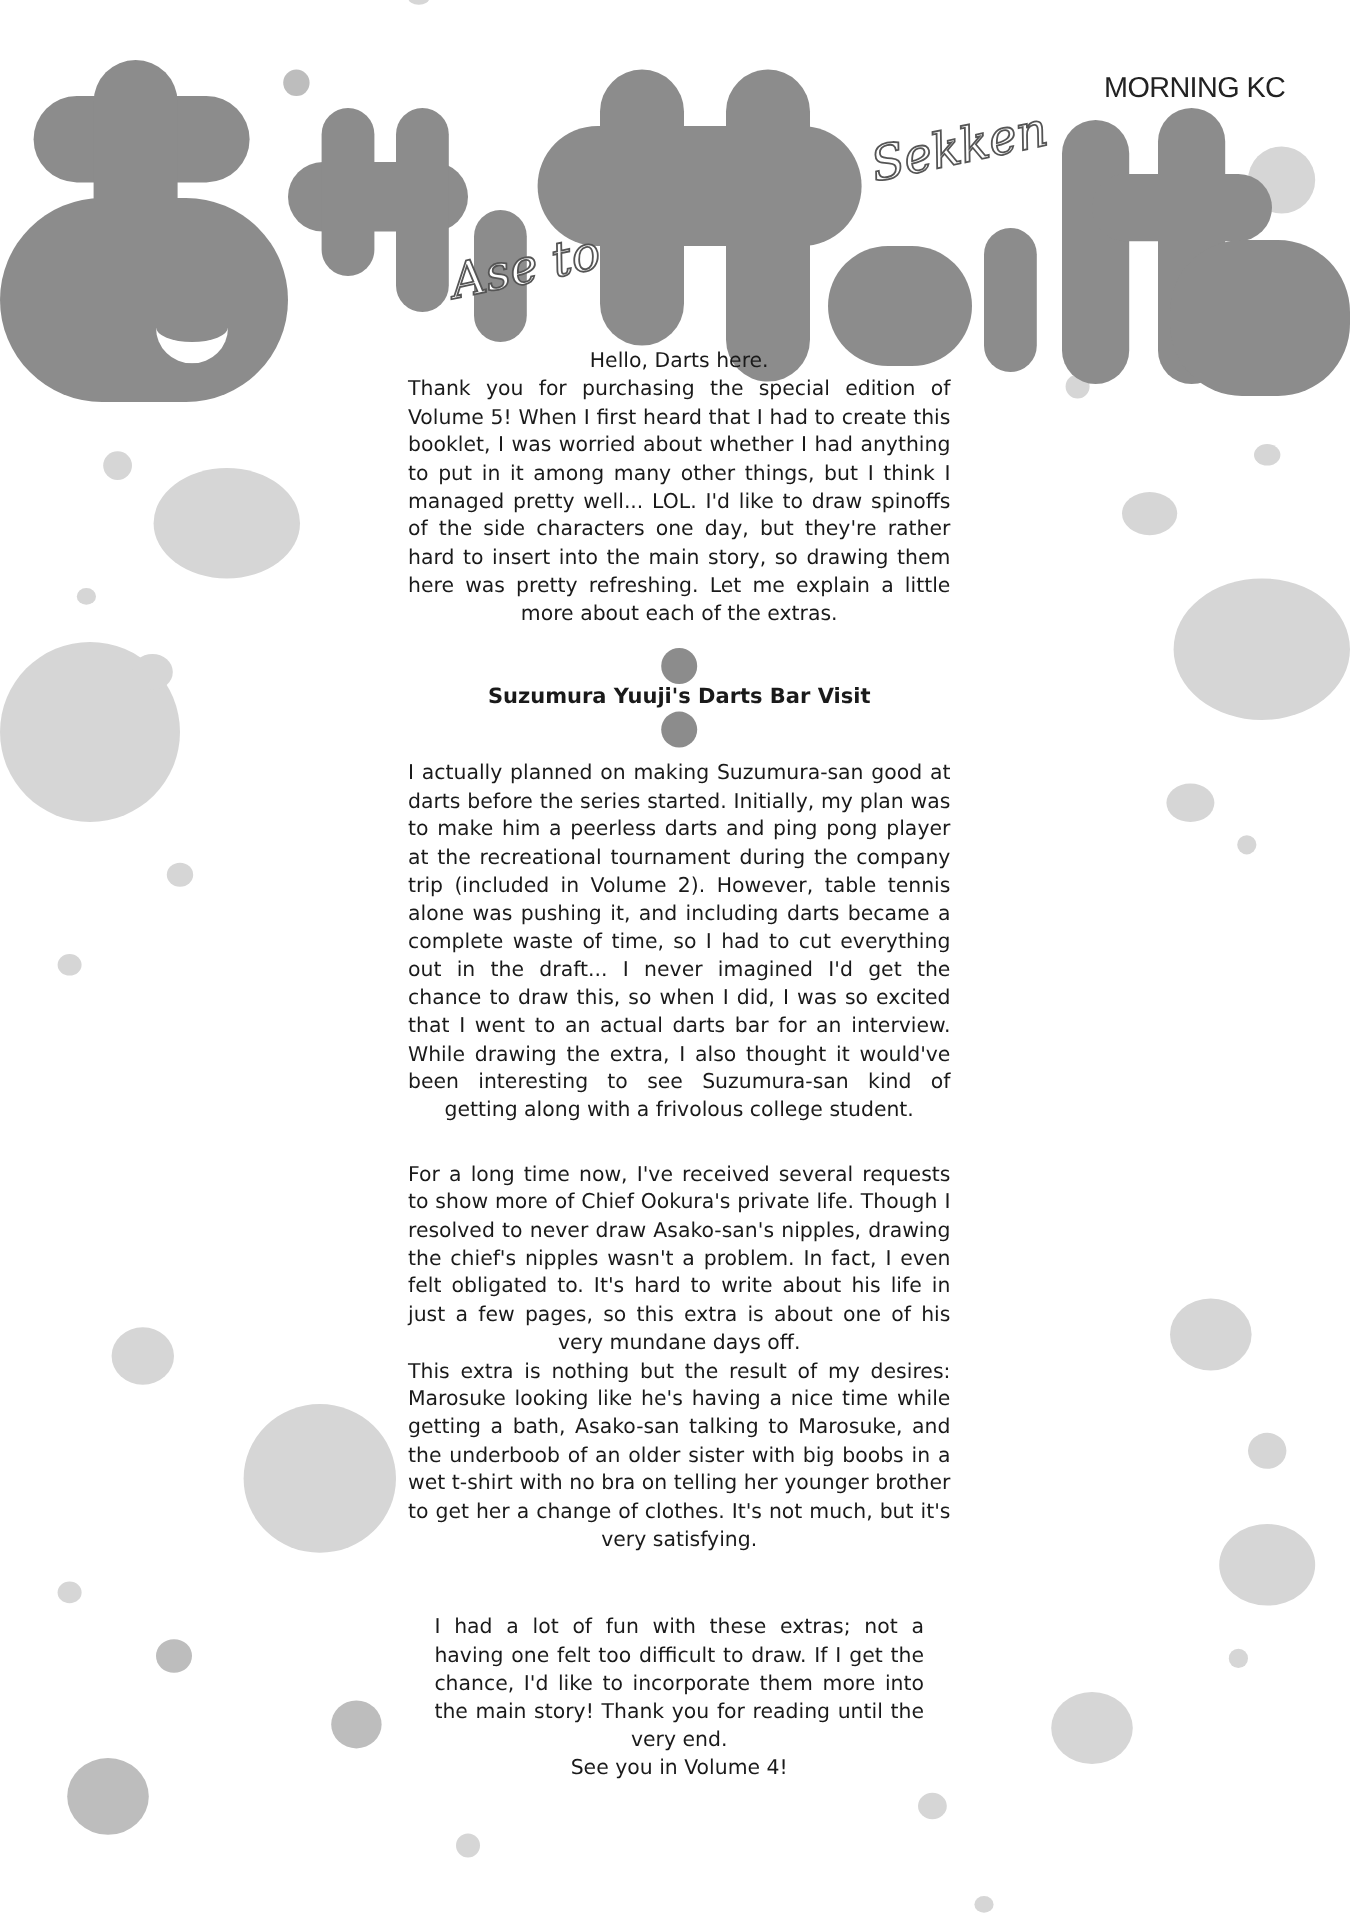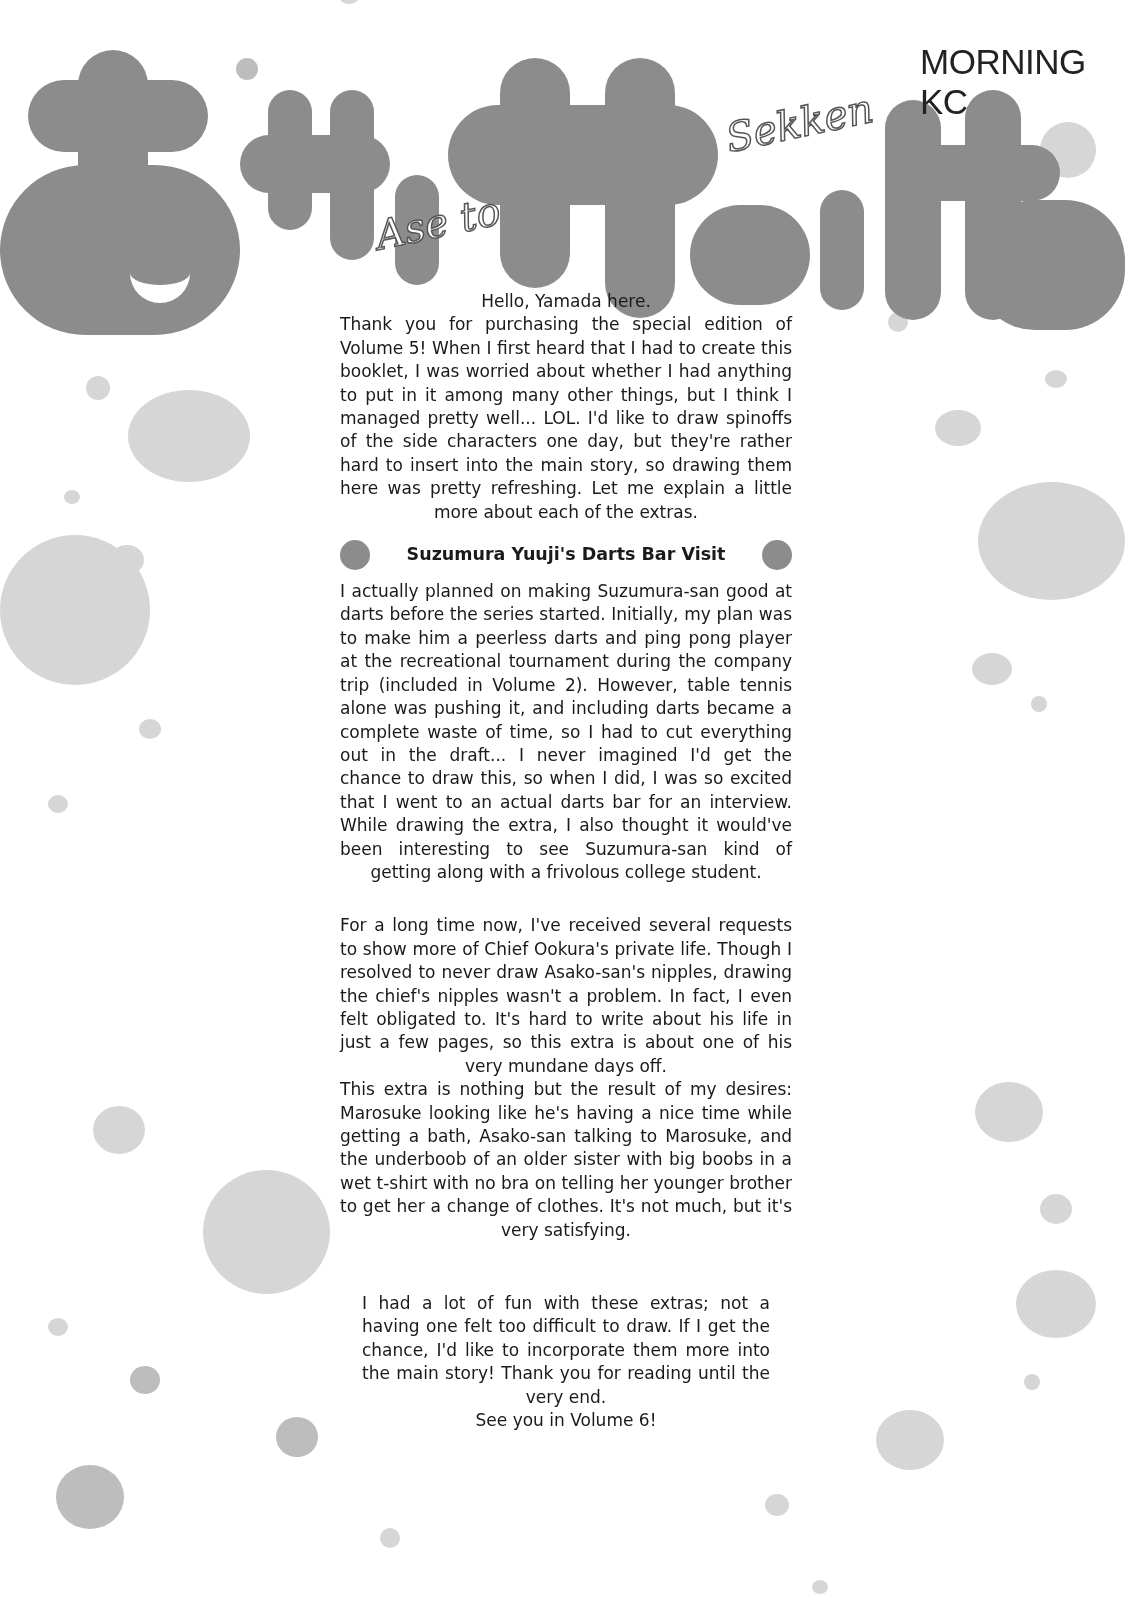--- a/index.html
+++ b/index.html
@@ -7,34 +7,34 @@
       width: 1125px; height: 1600px; background: #ffffff; position: relative; overflow: hidden;
       font-family: "DejaVu Sans", sans-serif; color: #1a1a1a;
     }
     .dot { position: absolute; border-radius: 50%; }
     .dot.light { background: #d6d6d6; }
     .dot.mid { background: #bdbdbd; }
     
     .logo-blob { position: absolute; background: #8c8c8c; border-radius: 40px; }
     .logo { position: absolute; left: 0; top: 50px; width: 1125px; height: 280px; }
     .publisher {
-      position: absolute; left: 920px; top: 42px; font-family: "Liberation Sans", sans-serif;
-      font-size: 35px; font-weight: 300; letter-spacing: -0.5px; color: #222;
+      position: absolute; left: 920px; top: 60px; font-family: "Liberation Sans", sans-serif;
+      font-size: 24px; font-weight: 300; letter-spacing: -0.5px; color: #222; text-align: center;
     }
     .romaji { position: absolute; font-family: "DejaVu Serif", serif; font-style: italic; font-size: 40px;
       color: #ffffff; -webkit-text-stroke: 1.5px #555; }
     .romaji.sekken { left: 725px; top: 100px; transform: rotate(-12deg); }
     .romaji.aseto { left: 375px; top: 200px; transform: rotate(-12deg); }
     .content {
       position: absolute; left: 340px; top: 290px; width: 452px;
       font-size: 17px; line-height: 23.4px;
     }
     .para { text-align: justify; text-align-last: center; margin: 0; }
     .para.center { text-align: center; }
-    .section-head { display: flex; align-items: center; justify-content: space-between; margin: 14px 0 10px 0; }
+    .section-head { display: flex; align-items: center; justify-content: space-between; margin: 14px 0 10px 0; flex-direction: column; }
     .section-head .bullet { width: 30px; height: 30px; border-radius: 50%; background: #8c8c8c; flex: 0 0 auto; }
     .section-head .title { font-weight: bold; font-size: 17.5px; text-align: center; flex: 1; }
     .section-head.tight { justify-content: center; gap: 12px; }
     .section-head.tight .title { flex: 0 0 auto; }
     .gap-lg { height: 30px; }
     .gap-xl { height: 50px; }
     .closing { padding: 0 22px; }
   </style>
 </head>
 <body>
@@ -99,33 +99,33 @@
   <div class="logo-blob" style="left:975px;top:150px;width:150px;height:130px;border-radius:60px;"></div>
   <div style="position:absolute;left:130px;top:205px;width:60px;height:30px;border-bottom:18px solid #fff;border-radius:0 0 40px 40px;"></div>
 </div>
 
 <div class="romaji sekken">Sekken</div>
 <div class="romaji aseto">Ase to</div>
 
 <div class="publisher">MORNING KC</div>
 
 <div class="content">
-  <p class="para center">Hello, Yamada here.</p>
+  <p class="para center">Hello, Darts here.</p>
   <p class="para">Thank you for purchasing the special edition of Volume 5! When I first heard that I had to create this booklet, I was worried about whether I had anything to put in it among many other things, but I think I managed pretty well... LOL. I'd like to draw spinoffs of the side characters one day, but they're rather hard to insert into the main story, so drawing them here was pretty refreshing. Let me explain a little more about each of the extras.</p>
 
   <div class="section-head" style="margin-top:16px;">
     <span class="bullet"></span>
     <span class="title">Suzumura Yuuji's Darts Bar Visit</span>
     <span class="bullet"></span>
   </div>
   <p class="para">I actually planned on making Suzumura-san good at darts before the series started. Initially, my plan was to make him a peerless darts and ping pong player at the recreational tournament during the company trip (included in Volume 2). However, table tennis alone was pushing it, and including darts became a complete waste of time, so I had to cut everything out in the draft... I never imagined I'd get the chance to draw this, so when I did, I was so excited that I went to an actual darts bar for an interview. While drawing the extra, I also thought it would've been interesting to see Suzumura-san kind of getting along with a frivolous college student.</p>
 
   <div class="gap-lg"></div>
   <p class="para">For a long time now, I've received several requests to show more of Chief Ookura's private life. Though I resolved to never draw Asako-san's nipples, drawing the chief's nipples wasn't a problem. In fact, I even felt obligated to. It's hard to write about his life in just a few pages, so this extra is about one of his very mundane days off.</p>
 
   <p class="para">This extra is nothing but the result of my desires: Marosuke looking like he's having a nice time while getting a bath, Asako-san talking to Marosuke, and the underboob of an older sister with big boobs in a wet t-shirt with no bra on telling her younger brother to get her a change of clothes. It's not much, but it's very satisfying.</p>
 
   <div class="gap-xl"></div>
   <div class="closing">
     <p class="para">I had a lot of fun with these extras; not a having one felt too difficult to draw. If I get the chance, I'd like to incorporate them more into the main story! Thank you for reading until the very end.</p>
-    <p class="para center">See you in Volume 6!</p>
+    <p class="para center">See you in Volume 4!</p>
   </div>
 </div>
 
 </body></html>

